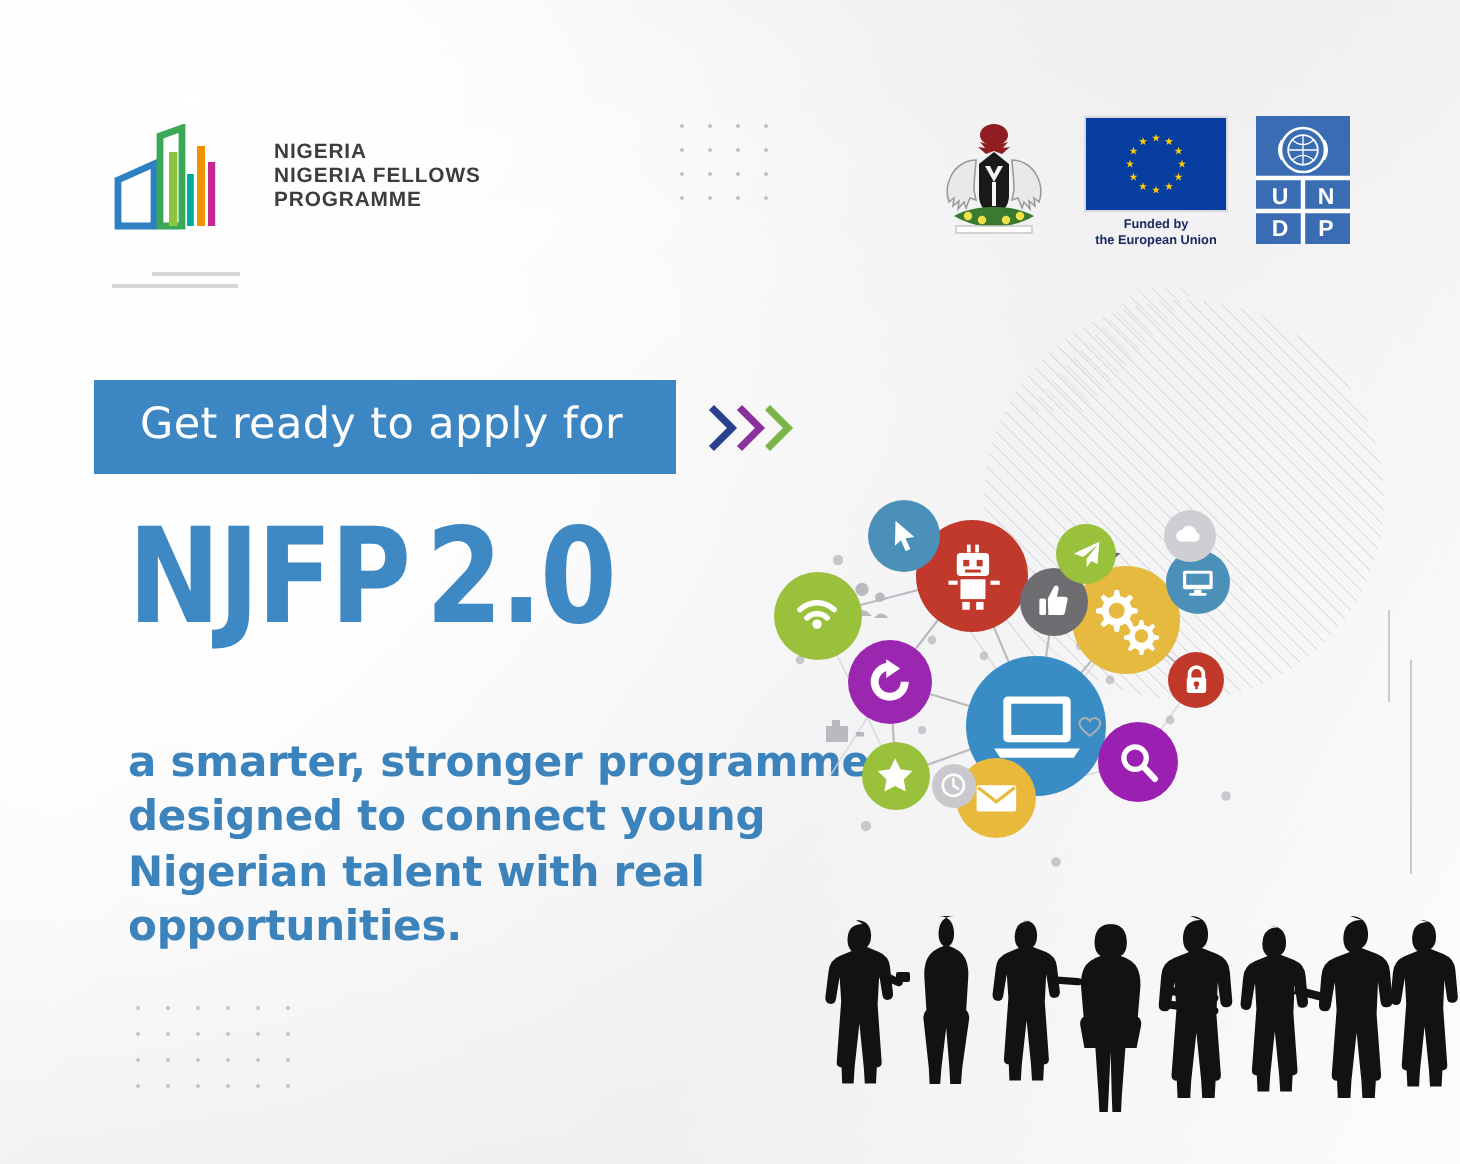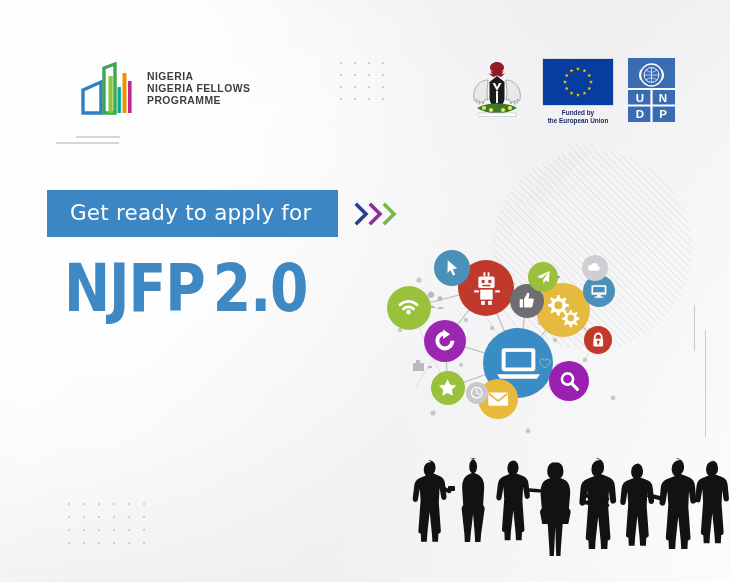--- a/index.html
+++ b/index.html
@@ -46,21 +46,21 @@
   .vline.a{left:694px;top:305px;height:46px;}
   .vline.b{left:705px;top:330px;height:107px;}
   .hline{position:absolute;height:1.6px;background:#d6d6da;}
   .hline.a{left:56px;top:142px;width:63px;}
   .hline.b{left:76px;top:136px;width:44px;}
   .dotgrid{position:absolute;display:grid;}
   .dotgrid i{display:block;width:2.4px;height:2.4px;border-radius:50%;background:#c2c2ca;}
   #dots-top{left:340px;top:62px;grid-template-columns:repeat(4,14px);grid-template-rows:repeat(4,12px);}
   #dots-bottom{left:68px;top:503px;grid-template-columns:repeat(6,15px);grid-template-rows:repeat(4,13px);}
   
-  #logo-block{position:absolute;left:80px;top:62px;display:flex;align-items:center;gap:9px;}
+  #logo-block{position:absolute;left:56px;top:62px;display:flex;align-items:center;gap:23px;}
   #logo-mark{position:relative;width:58px;height:54px;}
   #logo-text{line-height:1.16;}
   #logo-text div{
     font-size:10.4px;font-weight:bold;letter-spacing:.45px;color:#3d3d3f;
     font-family:"Liberation Sans",sans-serif;
   }
   
   #crest-row{position:absolute;left:466px;top:58px;display:flex;align-items:flex-start;gap:14px;}
   #eu-block{display:flex;flex-direction:column;align-items:center;width:72px;}
   #eu-flag{width:70px;height:46px;background:#063d9e;position:relative;border:1px solid #d8d8d8;}
@@ -253,20 +253,21 @@
       <svg width="50" height="26" viewBox="0 0 50 26">
         <path d="M3 4 L12 13 L3 22" fill="none" stroke="#2b3f8f" stroke-width="3.6" stroke-linecap="square"></path>
         <path d="M17 4 L26 13 L17 22" fill="none" stroke="#8b2f9e" stroke-width="3.6" stroke-linecap="square"></path>
         <path d="M31 4 L40 13 L31 22" fill="none" stroke="#7ab648" stroke-width="3.6" stroke-linecap="square"></path>
       </svg>
     </div>
   </div>
 
   <div id="njfp"><span>NJFP</span><span class="gap"></span><span>2.0</span></div>
 
+  <div id="body-copy">a smarter, stronger programme designed to connect young Nigerian talent with real opportunities.</div>
 
   <div id="illustration">
     <svg width="335" height="230" viewBox="0 0 335 230" style="position:absolute;left:0;top:0">
       <g stroke="#b4b4bb" stroke-width="1.1" fill="none" opacity=".9">
         <line x1="123" y1="95" x2="91" y2="20"></line>
         <line x1="123" y1="95" x2="50" y2="73"></line>
         <line x1="123" y1="95" x2="53" y2="120"></line>
         <line x1="123" y1="95" x2="103" y2="131"></line>
         <line x1="123" y1="95" x2="168" y2="42"></line>
         <line x1="123" y1="95" x2="174" y2="113"></line>

